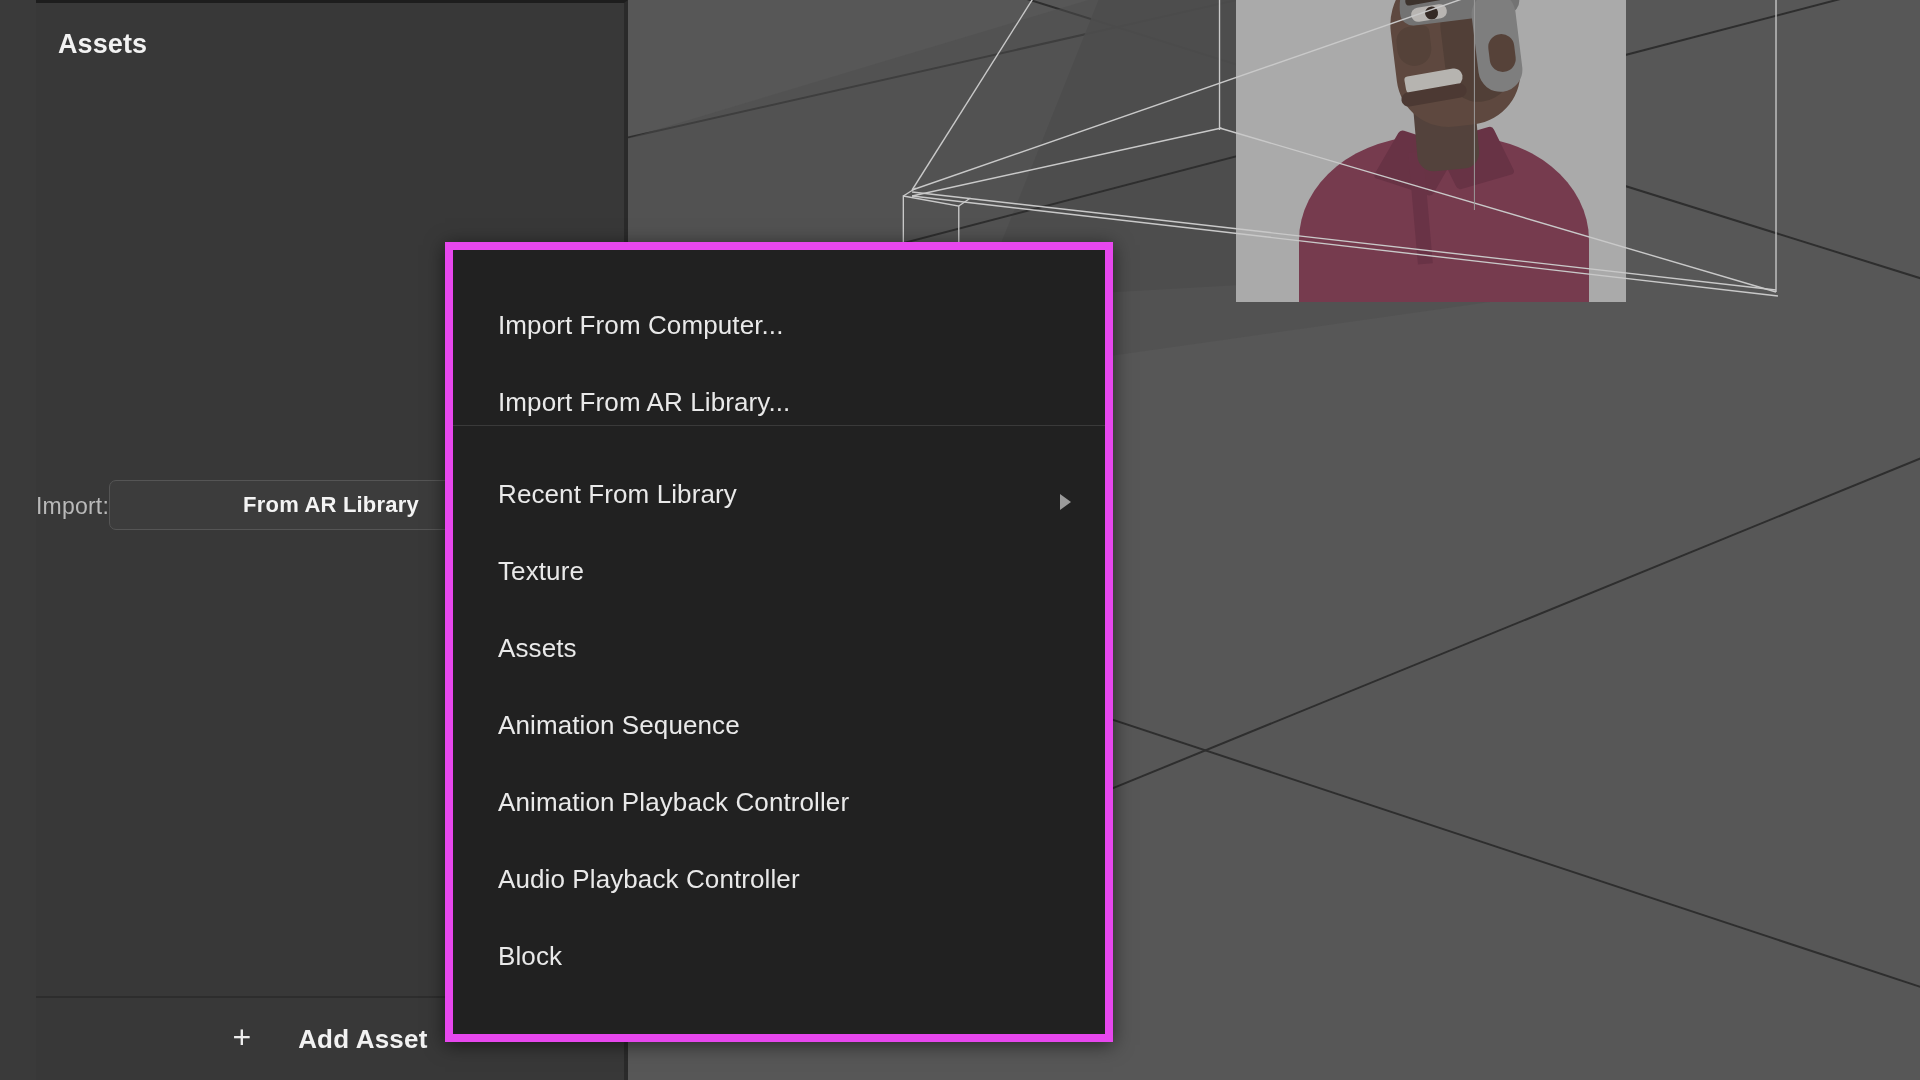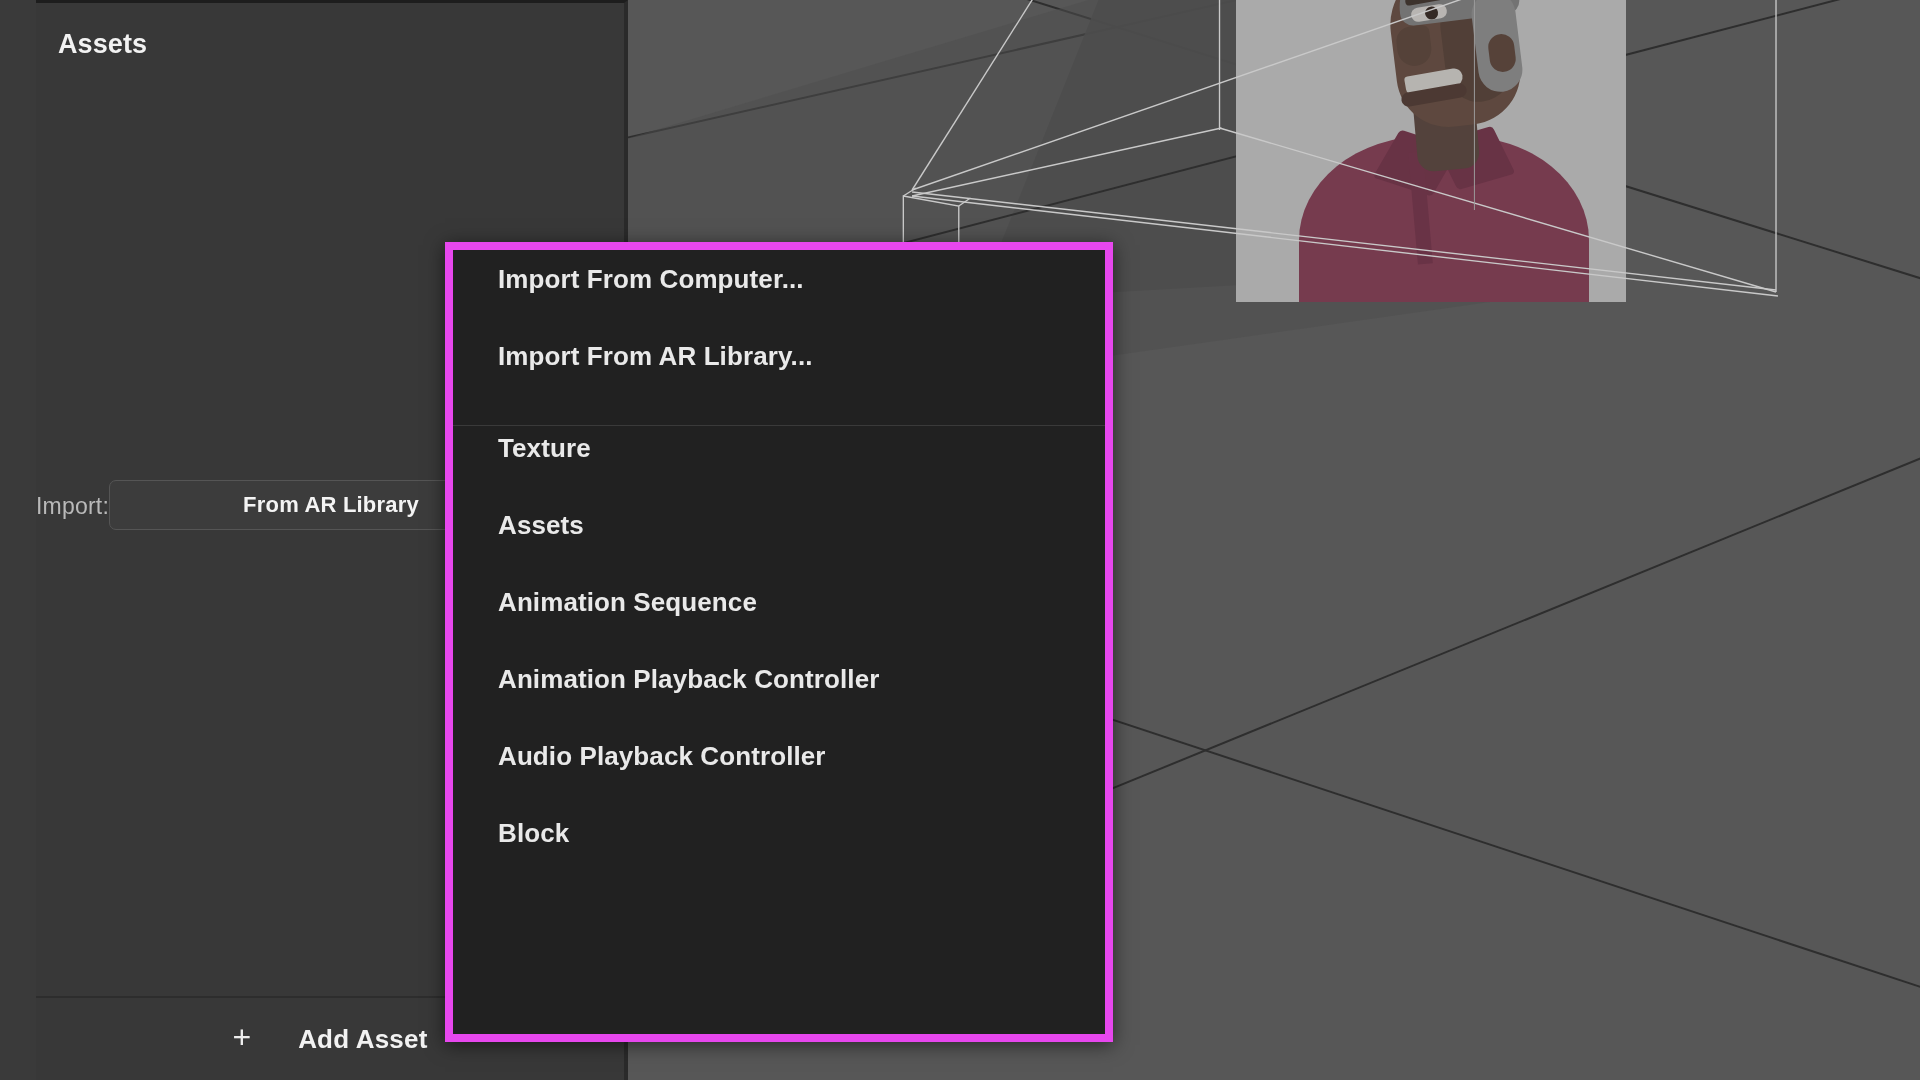--- a/index.html
+++ b/index.html
@@ -276,27 +276,26 @@
     position:absolute;
     inset:0;
     background:#212121;
     padding:14px 0 10px 0;
     display:flex;
     flex-direction:column;
   }
   .menu-item {
     height:77px;
     display:flex;
-    align-items:flex-start;
+    align-items:flex-end;
     padding:0 34px 0 45px;
     color:#e9e9e9;
     font-size:26px;
     letter-spacing:.1px;
     white-space:nowrap;
-    font-weight:bold;
   }
   .menu-item .mi-label { flex:1 1 auto; }
   .menu-arrow {
     flex:0 0 auto;
     width:0; height:0;
     border-left:11px solid #9a9a9a;
     border-top:8px solid transparent;
     border-bottom:8px solid transparent;
     margin-left:20px;
   }
@@ -402,20 +401,24 @@
       <div class="menu-item">
         <span class="mi-label">Import From Computer...</span>
       </div>
 
       <div class="menu-item">
         <span class="mi-label">Import From AR Library...</span>
       </div>
 
       <div class="menu-sep"></div>
 
+      <div class="menu-item">
+        <span class="mi-label">Recent From Library</span>
+        <span class="menu-arrow"></span>
+      </div>
 
       <div class="menu-item">
         <span class="mi-label">Texture</span>
       </div>
 
 
       <div class="menu-item">
         <span class="mi-label">Assets</span>
       </div>
 

